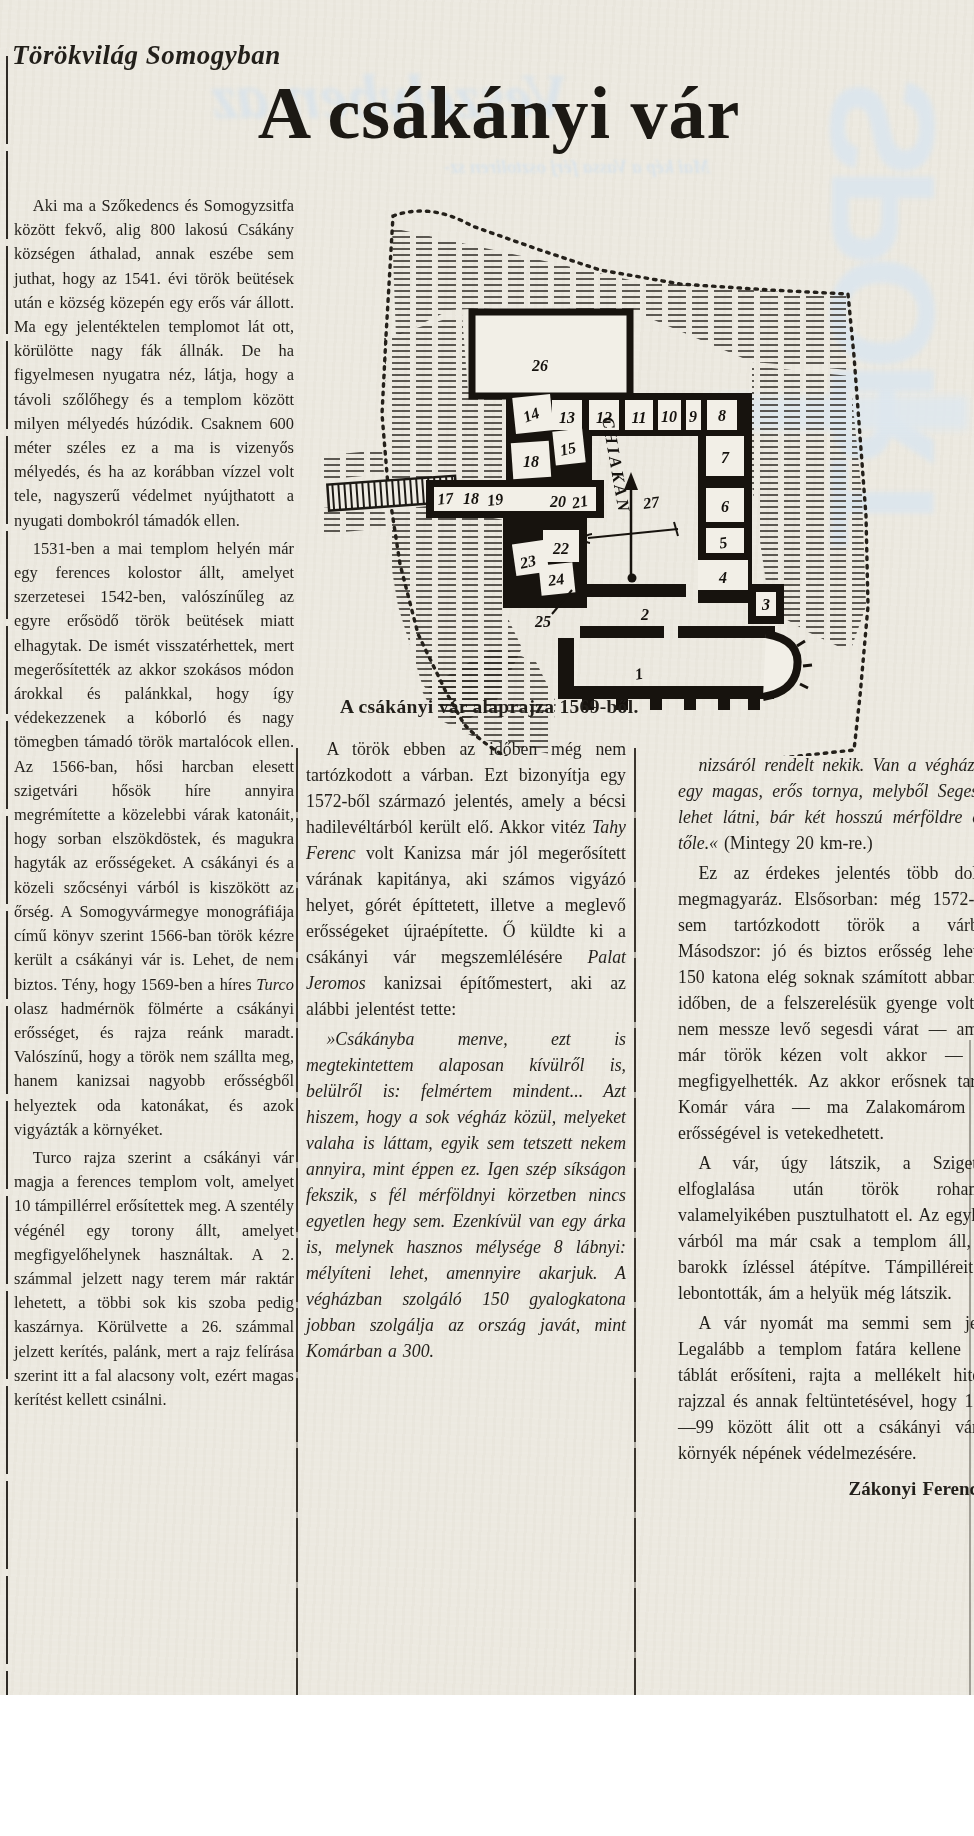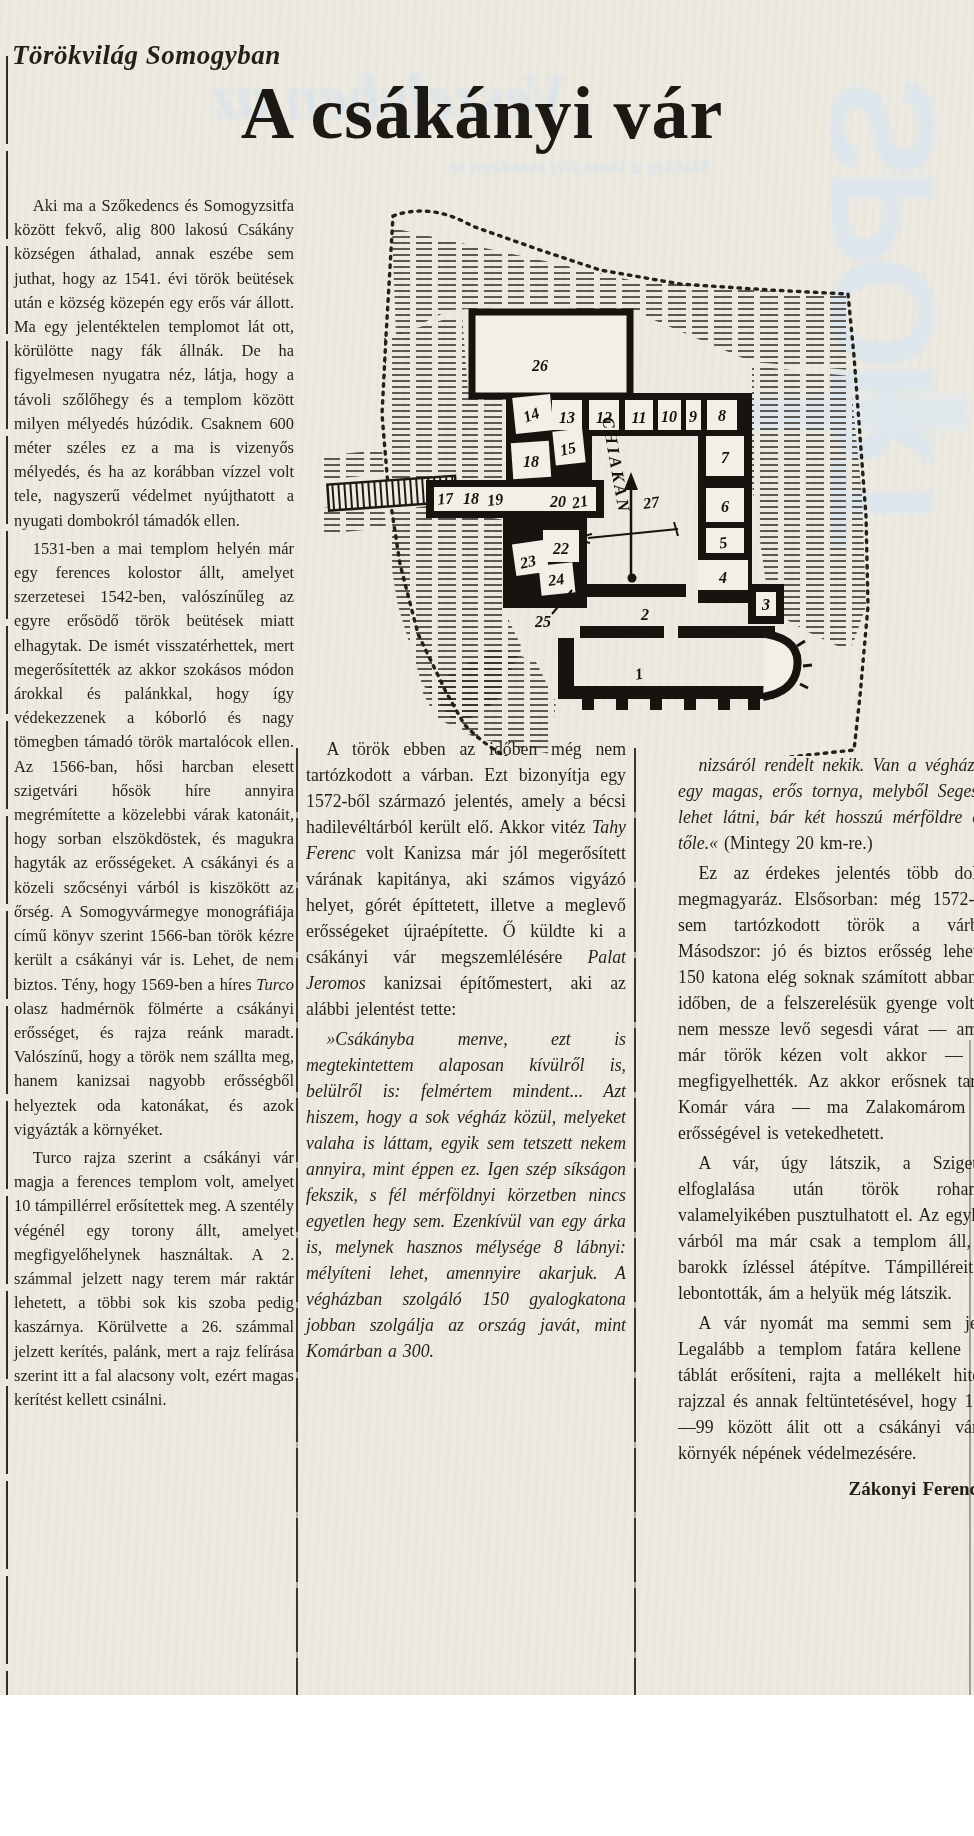--- a/index.html
+++ b/index.html
@@ -23,21 +23,21 @@
   .g-bar{left:706px;top:396px;width:262px;height:34px;background:#dfe8ef;filter:blur(4px);opacity:.85;}
   .g-bot{left:308px;top:1798px;width:330px;height:26px;background:#e2e9f0;filter:blur(4px);opacity:.9;}
   .rule-left{position:absolute;left:6px;top:56px;width:2px;height:1778px;
     background:repeating-linear-gradient(to bottom,#2f2b26 0 88px,transparent 88px 95px);}
   .rule-col{position:absolute;width:2px;background:repeating-linear-gradient(to bottom,#3a352e 0 64px,rgba(58,53,46,.35) 64px 70px);}
   .rule-c12{left:296px;top:748px;height:1086px;}
   .rule-c23{left:634px;top:748px;height:1086px;}
   .rule-right{position:absolute;left:969px;top:1040px;width:2px;height:794px;background:#4a443c;opacity:.45;}
   .rule-byline{position:absolute;left:696px;top:1764px;width:170px;height:2px;background:#b7b1a3;}
   .kicker{position:absolute;left:12px;top:40px;font-size:27px;font-weight:bold;font-style:italic;letter-spacing:.5px;}
-  .headline{position:absolute;left:158px;top:76px;width:648px;text-align:center;
+  .headline{position:absolute;left:175px;top:76px;width:648px;text-align:center;
     font-size:74px;font-weight:bold;line-height:1;letter-spacing:1px;color:#1c1914;}
   .col{position:absolute;text-align:justify;}
   .col p{margin:0 0 4px 0;text-indent:1.15em;}
   .col1{left:14px;top:194px;width:280px;font-size:16.4px;line-height:24.2px;}
   .col2{left:306px;top:736px;width:320px;font-size:17.8px;line-height:26px;word-spacing:1.5px;}
   .col3{left:678px;top:752px;width:322px;font-size:17.8px;line-height:26px;word-spacing:1.5px;}
   .it{font-style:italic;}
   .caption{position:absolute;left:340px;top:696px;width:628px;font-size:19.5px;font-weight:bold;letter-spacing:.3px;}
   .byline{text-align:right;font-weight:bold;font-size:19px;text-indent:0 !important;margin-top:10px !important;padding-right:22px;}
   svg text.rm{font-family:"Liberation Serif","DejaVu Serif",serif;font-style:italic;font-weight:bold;
@@ -180,20 +180,21 @@
         <text x="425" y="326" font-size="20" class="rm">6</text>
         <text x="424" y="362" transform="rotate(-8 424 362)" font-size="20" class="rm">5</text>
         <text x="423" y="397" font-size="19" class="rm">4</text>
         <text x="466" y="424" font-size="17" class="rm">3</text>
         <text x="345" y="434" font-size="21" class="rm">2</text>
         <text x="340" y="493" transform="rotate(-10 340 493)" font-size="22" class="rm">1</text>
         <text x="352" y="322" transform="rotate(-8 352 322)" font-size="22" class="rm">27</text>
       </g>
   </svg>
 
+  <div class="caption">A csákányi vár alaprajza 1569-ből.</div>
 
   <div class="col col1">
     <p><span>Aki ma a Szőkedencs és Somogyzsitfa között fekvő, alig 800 lakosú Csákány községen áthalad, annak eszébe sem juthat, hogy az 1541. évi török beütések után e község közepén egy erős vár állott. Ma egy jelentéktelen templomot lát ott, körülötte nagy fák állnák. De ha figyelmesen nyugatra néz, látja, hogy a távoli szőlőhegy és a templom között milyen mélyedés húzódik. Csaknem 600 méter széles ez a ma is vizenyős mélyedés, és ha az korábban vízzel volt tele, nagyszerű védelmet nyújthatott a nyugati dombokról támadók ellen.</span></p>
     <p><span>1531-ben a mai templom helyén már egy ferences kolostor állt, amelyet szerzetesei 1542-ben, valószínűleg az egyre erősödő török beütések miatt elhagytak. De ismét visszatérhettek, mert megerősítették az akkor szokásos módon árokkal és palánkkal, hogy így védekezzenek a kóborló és nagy tömegben támadó török martalócok ellen. Az 1566-ban, hősi harcban elesett szigetvári hősök híre annyira megrémítette a közelebbi várak katonáit, hogy sorban elszökdöstek, és magukra hagyták az erősségeket. A csákányi és a közeli szőcsényi várból is kiszökött az őrség. A Somogyvármegye monográfiája című könyv szerint 1566-ban török kézre került a csákányi vár is. Lehet, de nem biztos. Tény, hogy 1569-ben a híres </span><span class="it">Turco</span><span> olasz hadmérnök fölmérte a csákányi erősséget, és rajza reánk maradt. Valószínű, hogy a török nem szállta meg, hanem kanizsai nagyobb erősségből helyeztek oda katonákat, és azok vigyázták a környéket.</span></p>
     <p><span>Turco rajza szerint a csákányi vár magja a ferences templom volt, amelyet 10 támpillérrel erősítettek meg. A szentély végénél egy torony állt, amelyet megfigyelőhelynek használtak. A 2. számmal jelzett nagy terem már raktár lehetett, a többi sok kis szoba pedig kaszárnya. Körülvette a 26. számmal jelzett kerítés, palánk, mert a rajz felírása szerint itt a fal alacsony volt, ezért magas kerítést kellett csinálni.</span></p>
   </div>
 
   <div class="col col2">
     <p><span>A török ebben az időben még nem tartózkodott a várban. Ezt bizonyítja egy 1572-ből származó jelentés, amely a bécsi hadilevéltárból került elő. Akkor vitéz </span><span class="it">Tahy Ferenc</span><span> volt Kanizsa már jól megerősített várának kapitánya, aki számos vigyázó helyet, górét építtetett, illetve a meglevő erősségeket újraépítette. Ő küldte ki a csákányi vár megszemlélésére </span><span class="it">Palat Jeromos</span><span> kanizsai építőmestert, aki az alábbi jelentést tette:</span></p>
     <p><span class="it">»Csákányba menve, ezt is megtekintettem alaposan kívülről is, belülről is: felmértem mindent... Azt hiszem, hogy a sok végház közül, melyeket valaha is láttam, egyik sem tetszett nekem annyira, mint éppen ez. Igen szép síkságon fekszik, s fél mérföldnyi körzetben nincs egyetlen hegy sem. Ezenkívül van egy árka is, melynek hasznos mélysége 8 lábnyi: mélyíteni lehet, amennyire akarjuk. A végházban szolgáló 150 gyalogkatona jobban szolgálja az ország javát, mint Komárban a 300.</span></p>

